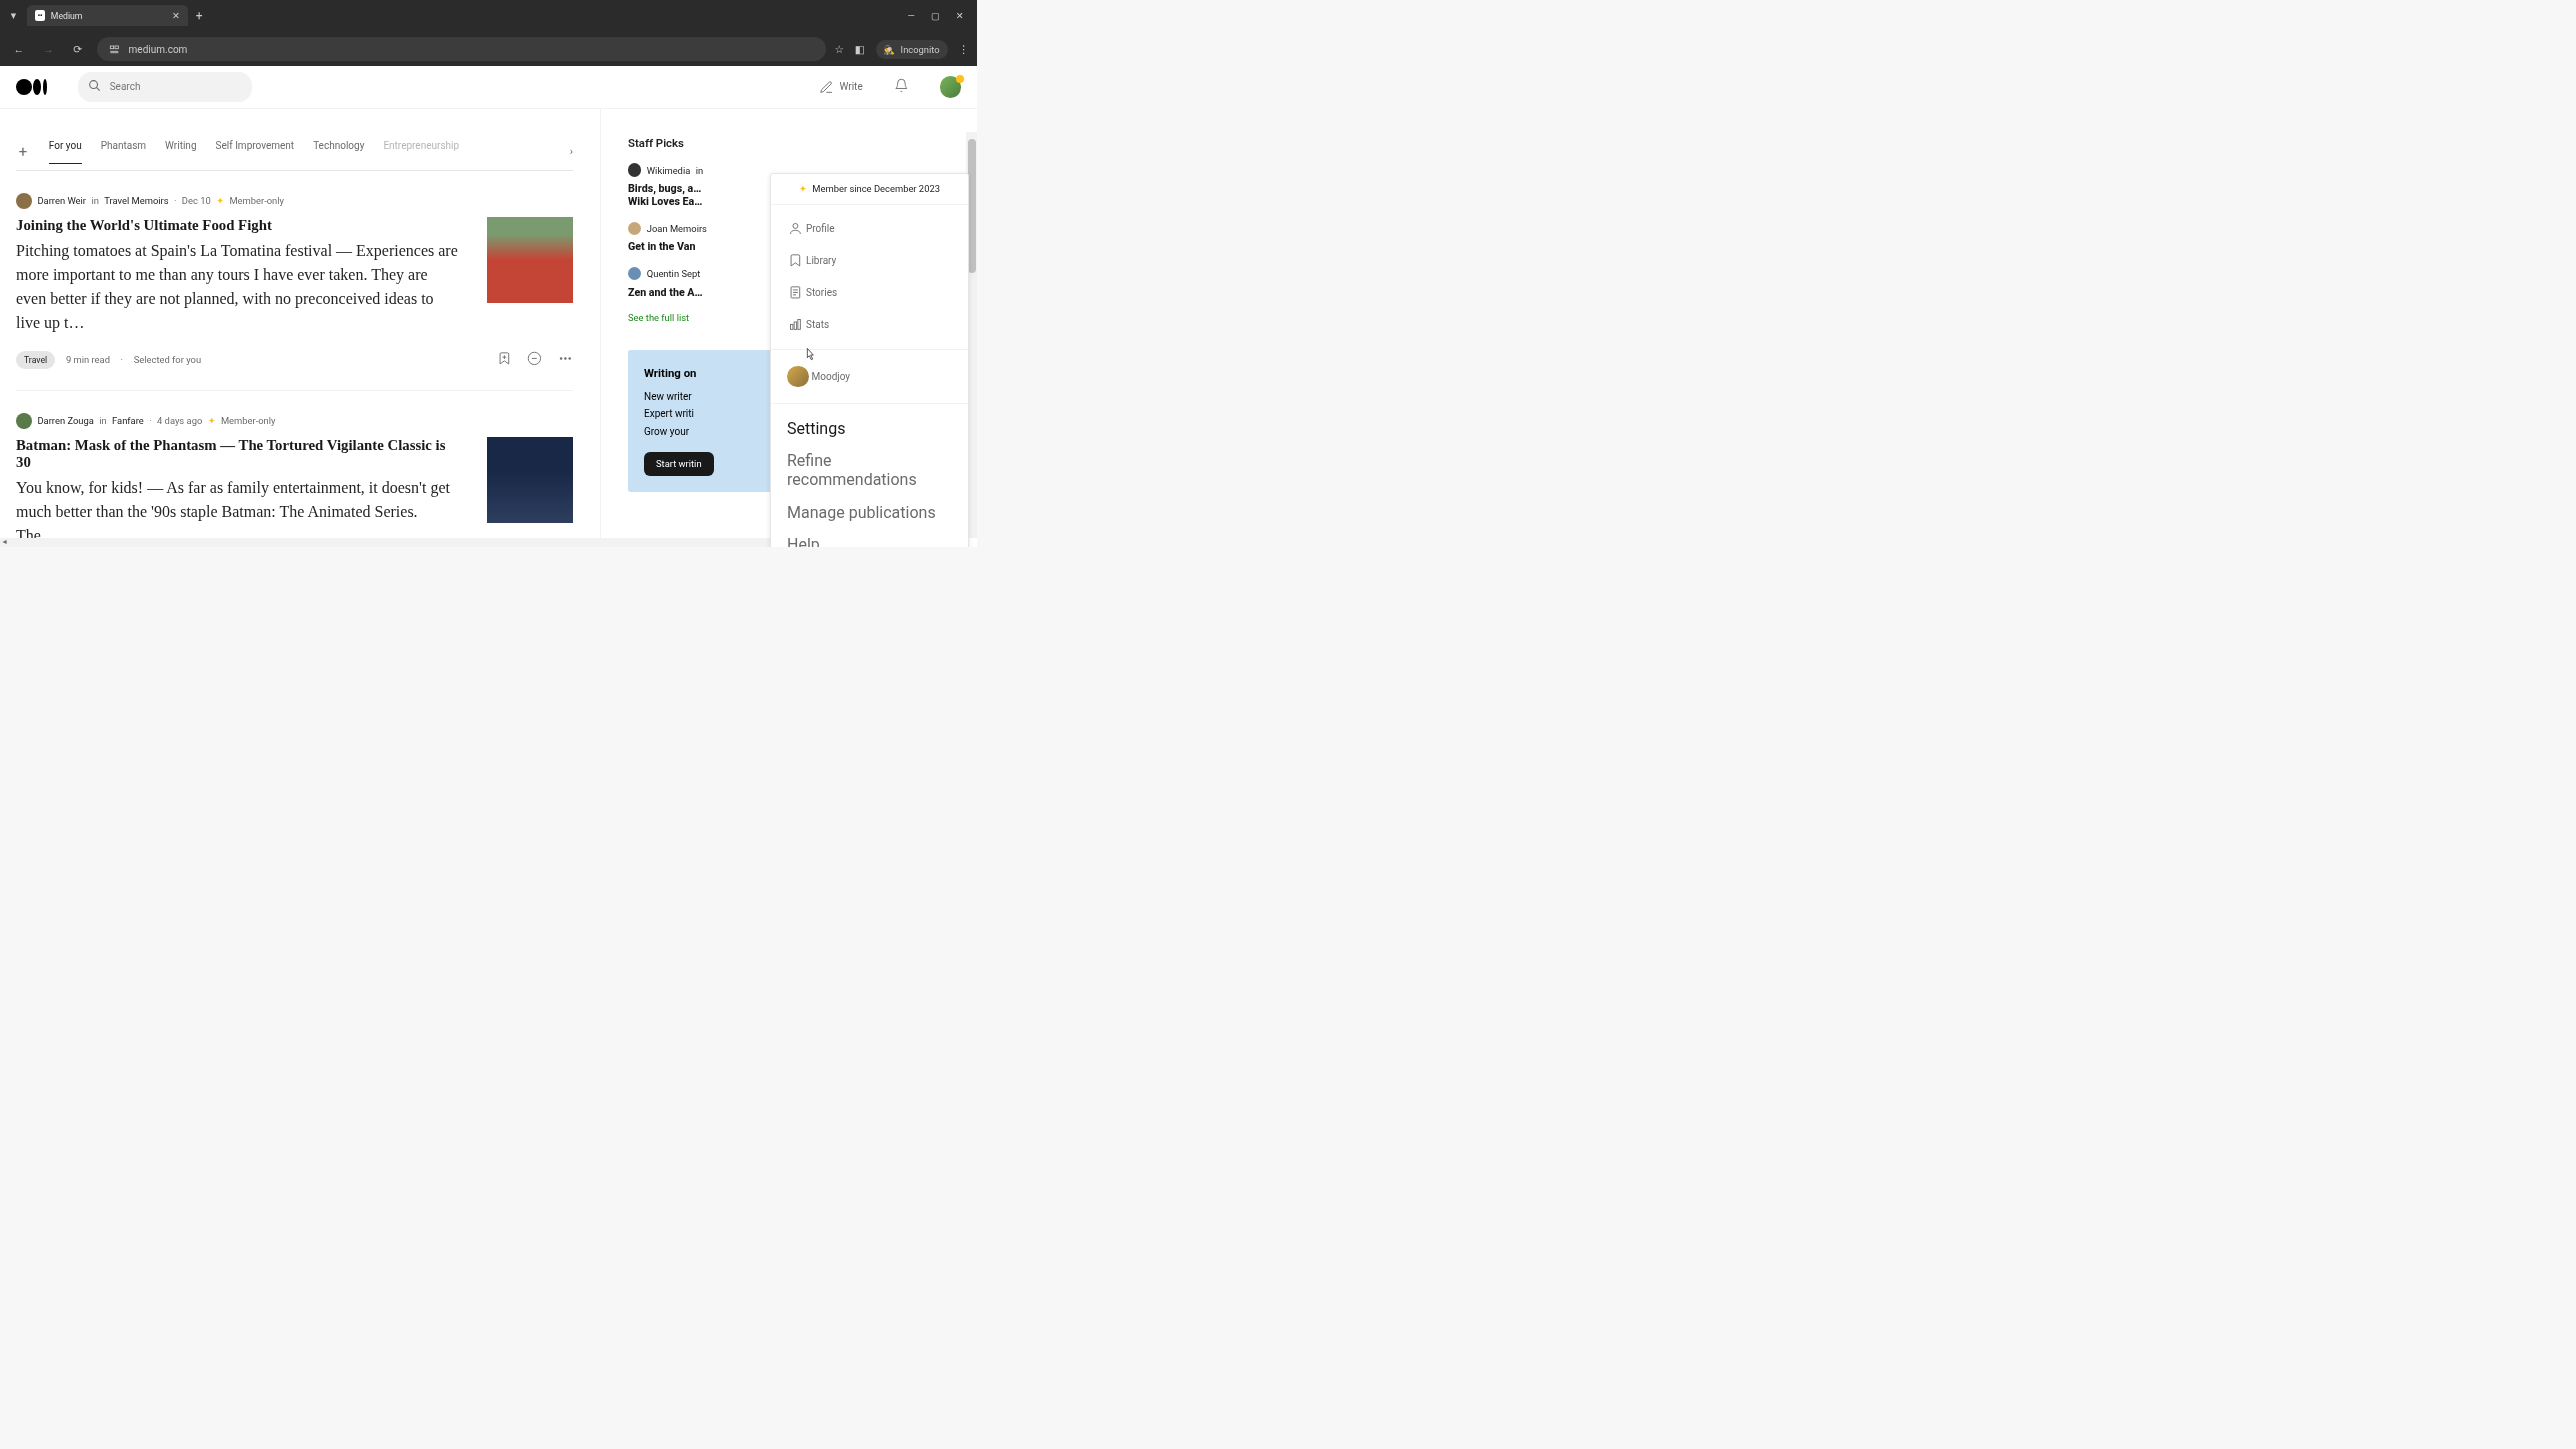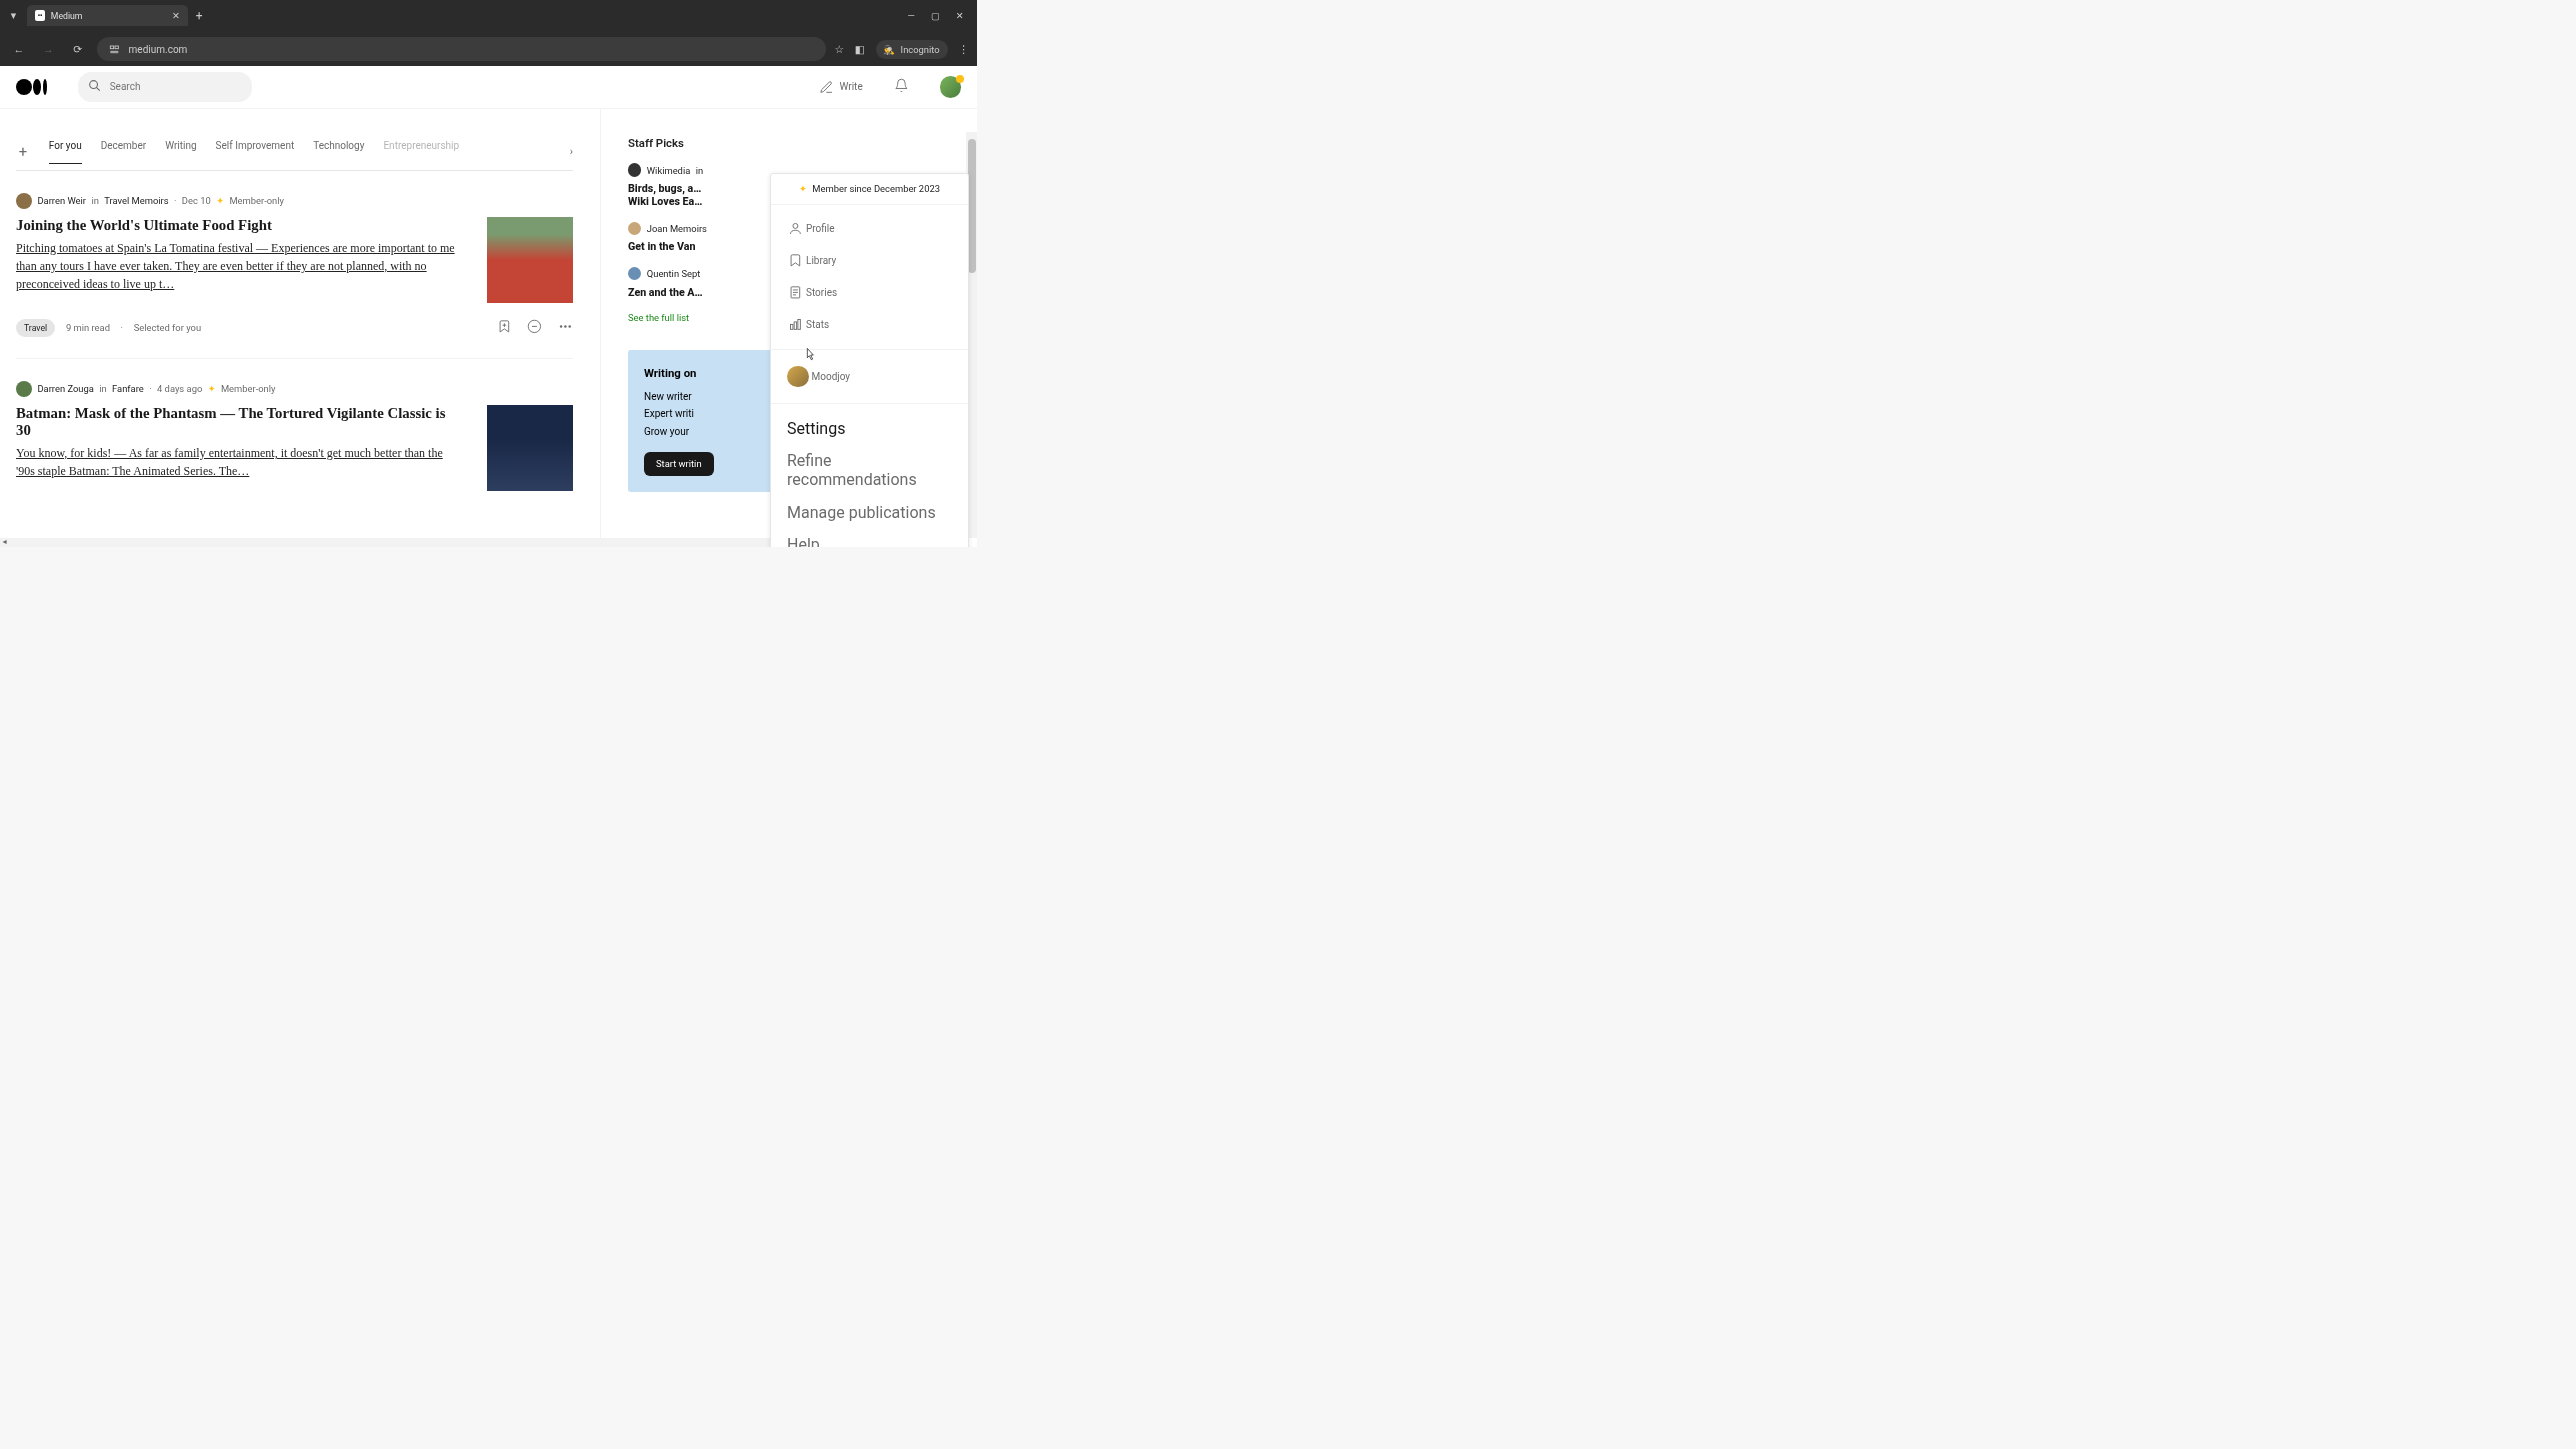--- a/index.html
+++ b/index.html
@@ -50,21 +50,21 @@
 .article { padding: 21.5px 0; border-bottom: 0.7px solid #f2f2f2;}
 .meta { display:flex; align-items:center; gap:5.4px; font-size:9.4px; color:#6b6b6b; margin-bottom:8px;}
 .meta .author-avatar { width:16px; height:16px; border-radius:50%; background:#8b6f47;}
 .meta .author { color:#242424;}
 .meta .pub { color:#242424;}
 .meta .member-star { color:#ffc017;}
 .meta .member { color:#6b6b6b;}
 .article-body { display:flex; gap:27px;}
 .article-text { flex:1;}
 .article-title { font-size:14.8px; font-weight:800; color:#191919; margin-bottom:5.4px; font-family: Georgia, serif;}
-.article-excerpt { font-size:12px; color:#242424; line-height:1.5; font-family: Georgia, serif; text-decoration: underline;}
+.article-excerpt { font-size:16px; color:#242424; line-height:1.5; font-family: Georgia, serif;}
 .article-thumb { width:86px; height:86px; background:#ddd; flex-shrink:0;}
 .thumb-1 { background: linear-gradient(180deg,#7a9b6f 20%,#c44536 50%);}
 .thumb-2 { background: linear-gradient(180deg,#1a2847 40%,#2d3e5f);}
 .article-footer { display:flex; align-items:center; gap:10.7px; margin-top:16px; font-size:9.4px; color:#6b6b6b;}
 .tag-pill { background:#e5e5e5; padding:4px 8px; border-radius:9.4px; color:#242424; font-size:8.7px;}
 .footer-actions { margin-left:auto; display:flex; gap:16px; color:#6b6b6b;}
 .footer-actions span { cursor:pointer;}
 
 .sidebar-col { width: 247px; padding: 27px 0 0 27px; border-left: 0.7px solid #f2f2f2;}
 .staff-title { font-size:11.4px; font-weight:600; color:#242424; margin-bottom:13.4px;}
@@ -176,21 +176,21 @@
         </svg>
     </span>
     <div class="avatar"></div>
   </div>
 
   <div class="main">
     <div class="feed-col">
       <div class="tabs-row">
         <span class="tab-plus">+</span>
         <span class="feed-tab active">For you</span>
-        <span class="feed-tab">December</span>
+        <span class="feed-tab">Phantasm</span>
         <span class="feed-tab">Writing</span>
         <span class="feed-tab">Self Improvement</span>
         <span class="feed-tab">Technology</span>
         <span class="feed-tab" style="opacity:0.5">Entrepreneurship</span>
         <span class="tabs-chevron">›</span>
       </div>
 
       <div class="article">
         <div class="meta">
           <div class="author-avatar"></div>

